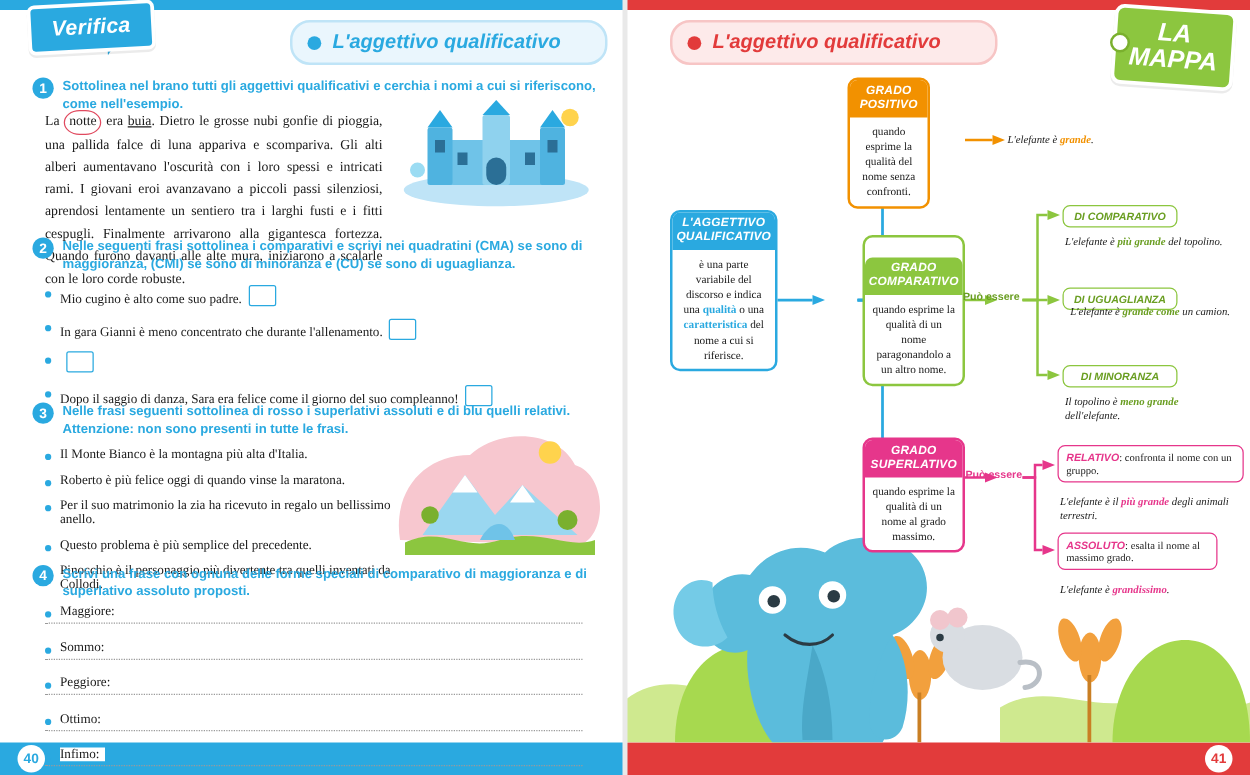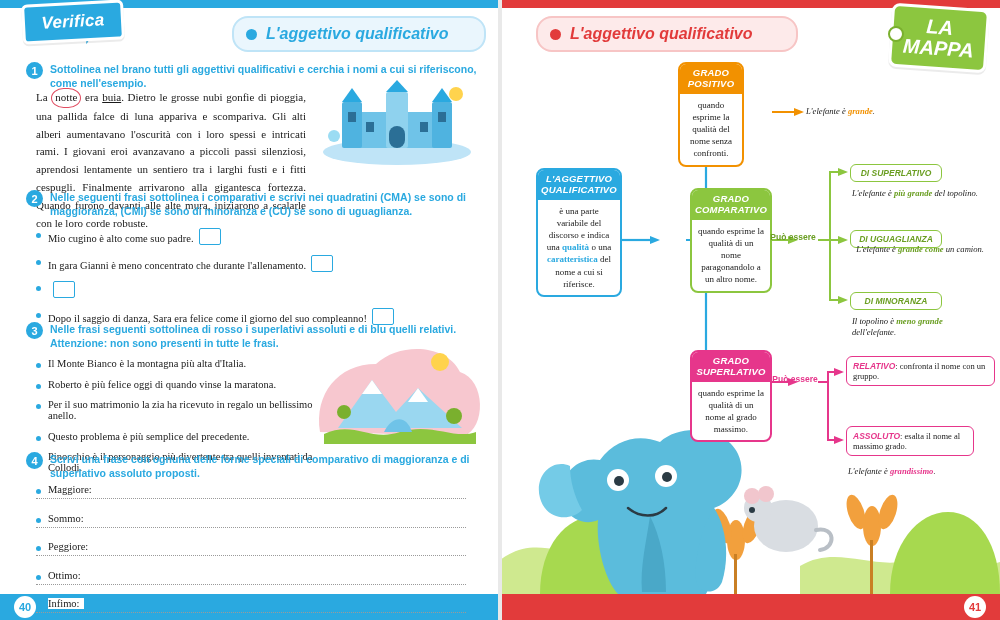--- a/index.html
+++ b/index.html
@@ -140,21 +140,21 @@
   .node .bd{
     font-family:"Liberation Serif",serif;font-size:9px;color:#1a1a1a;text-align:center;
     padding:5px 6px;line-height:1.35;
   }
 
   .n-blue{border:2px solid #2aa9e0;}
   .n-blue .hd{background:#2aa9e0;}
   .n-orange{border:2px solid #f29100;}
   .n-orange .hd{background:#f29100;}
   .n-green{border:2px solid #8cc63f;}
-  .n-green .hd{background:#8cc63f;}
+  .n-green .hd{background:#8cc63f;margin-top:16px;}
   .n-pink{border:2px solid #e6368b;}
   .n-pink .hd{background:#e6368b;}
 
   .chip{
     position:absolute;box-sizing:border-box;border-radius:6px;background:#fff;
     font-size:8.5px;font-weight:bold;font-style:italic;text-align:center;
     padding:3px 4px;line-height:1.2;
   }
   .chip-green{border:1.6px solid #8cc63f;color:#6a9e22;}
   .chip-pink{border:1.6px solid #e6368b;color:#e6368b;}
@@ -394,21 +394,21 @@
     <div class="exline" style="left:306px;top:106px;width:140px;">
       <span>L'elefante è </span><span class="or">grande</span><span>.</span>
     </div>
 
     <div class="node n-green" style="left:190px;top:188px;width:82px;">
       <div class="hd">GRADO COMPARATIVO</div>
       <div class="bd">quando esprime la qualità di un nome paragonandolo a un altro nome.</div>
     </div>
     <div class="puo g" style="left:270px;top:232px;width:46px;">Può essere</div>
 
-    <div class="chip chip-green" style="left:350px;top:164px;width:92px;">DI SUPERLATIVO</div>
+    <div class="chip chip-green" style="left:350px;top:164px;width:92px;">DI COMPARATIVO</div>
     <div class="exline" style="left:352px;top:188px;width:132px;">
       <span>L'elefante è </span><span class="gr">più grande</span><span> del topolino.</span>
     </div>
 
     <div class="chip chip-green" style="left:350px;top:230px;width:92px;">DI UGUAGLIANZA</div>
     <div class="exline" style="left:352px;top:244px;width:132px;text-align:right;">
       <span>L'elefante è </span><span class="gr">grande come</span><span> un camion.</span>
     </div>
 
     <div class="chip chip-green" style="left:350px;top:292px;width:92px;">DI MINORANZA</div>
@@ -418,20 +418,23 @@
 
     <div class="node n-pink" style="left:190px;top:350px;width:82px;">
       <div class="hd">GRADO SUPERLATIVO</div>
       <div class="bd">quando esprime la qualità di un nome al grado massimo.</div>
     </div>
     <div class="puo p" style="left:272px;top:374px;width:46px;">Può essere</div>
 
     <div class="chip chip-pink" style="left:346px;top:356px;width:149px;text-align:left;padding:4px 6px;">
       <span>RELATIVO</span><span class="reg">: confronta il nome con un gruppo.</span>
     </div>
+    <div class="exline" style="left:348px;top:396px;width:140px;">
+      <span>L'elefante è il </span><span class="pk">più grande</span><span> degli animali terrestri.</span>
+    </div>
 
     <div class="chip chip-pink" style="left:346px;top:426px;width:128px;text-align:left;padding:4px 6px;">
       <span>ASSOLUTO</span><span class="reg">: esalta il nome al massimo grado.</span>
     </div>
     <div class="exline" style="left:348px;top:466px;width:140px;">
       <span>L'elefante è </span><span class="pk">grandissimo</span><span>.</span>
     </div>
 
     <div class="pagenum-right">41</div>
   </div>

